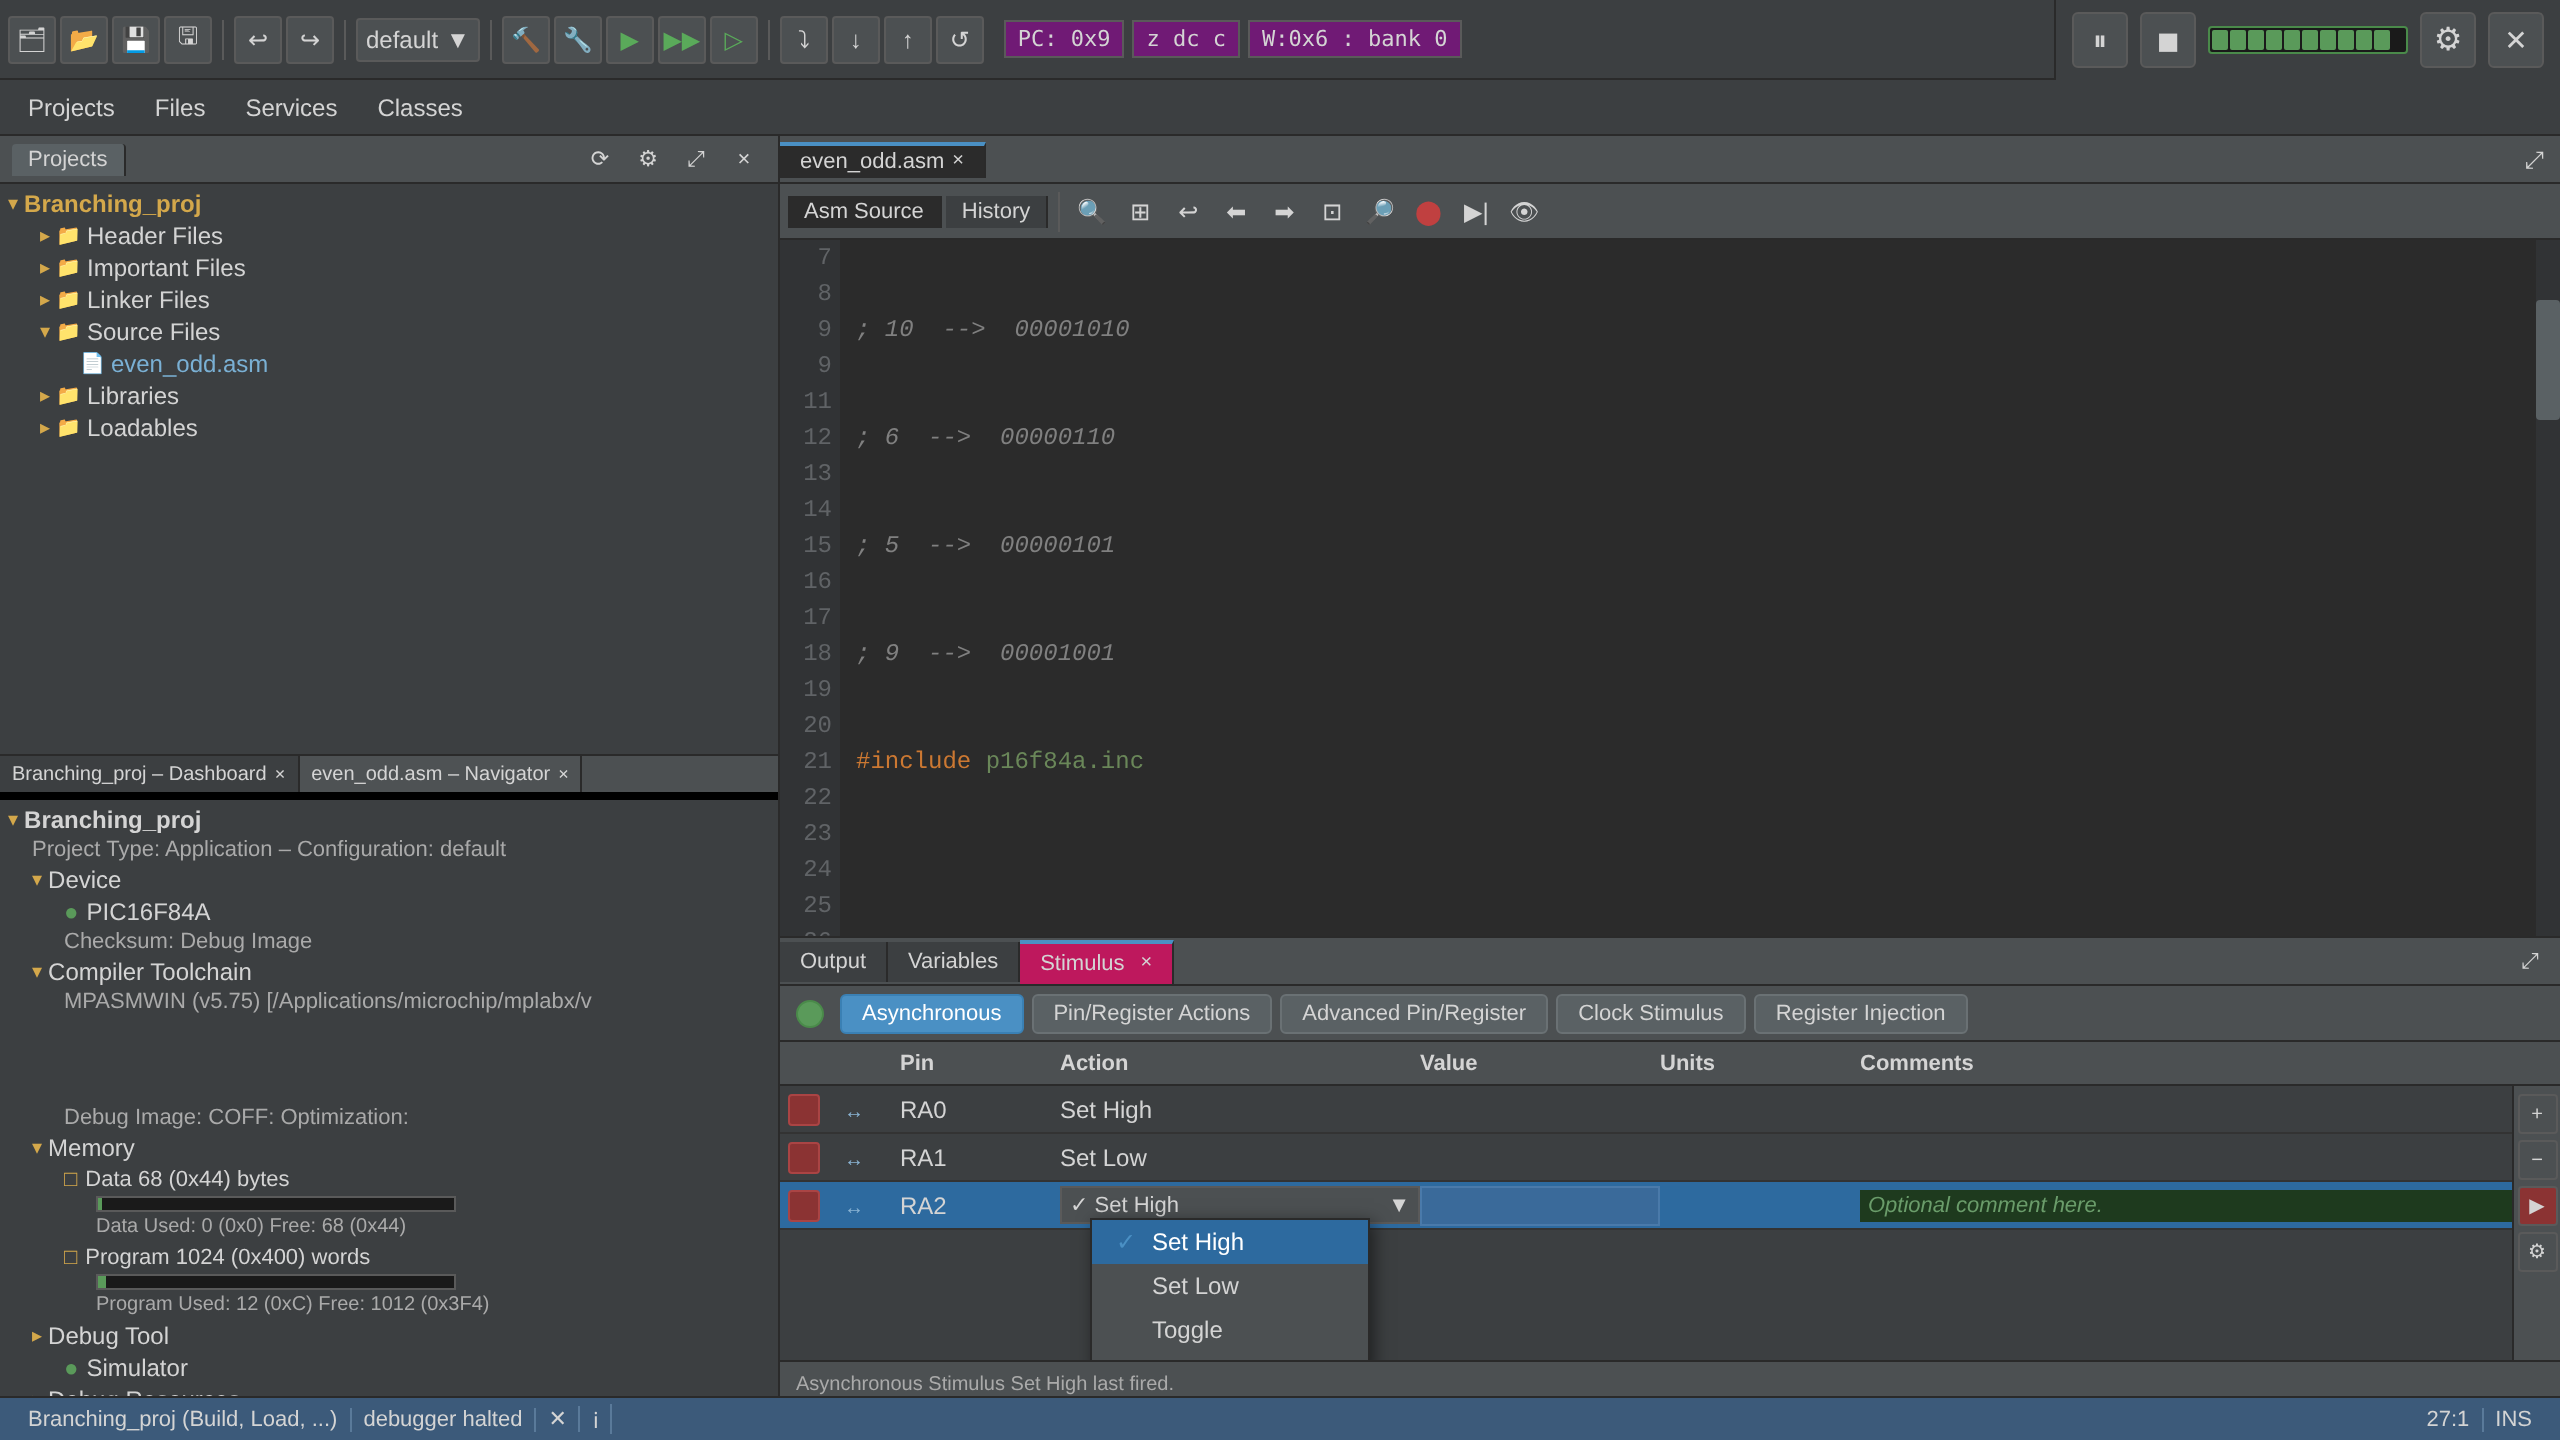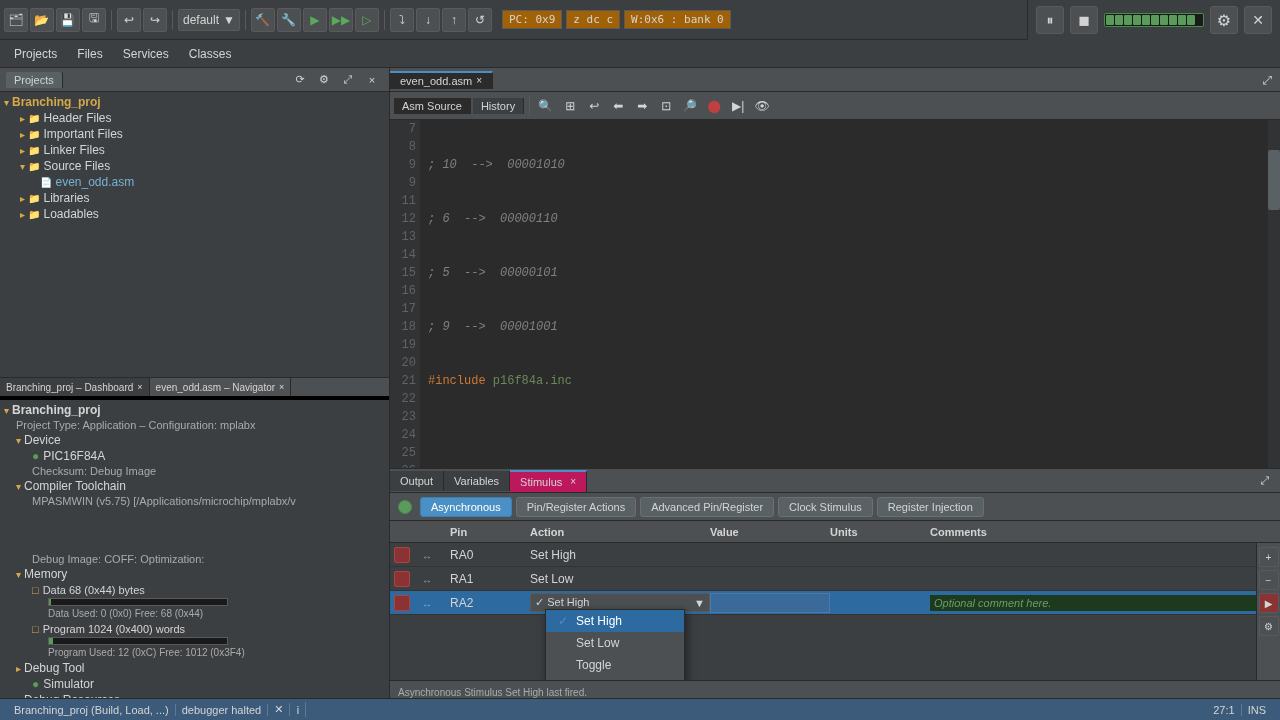--- a/index.html
+++ b/index.html
@@ -360,21 +360,21 @@
       border-top: 1px solid #2a2a2a;
       display: flex;
       align-items: flex-end;
       padding: 0 8px;
       font-size: 10px;
       color: #aaa;
     }
 
     
     .pc-indicator {
-      background: #a16207;
+      background: #701a75;
       border: 1px solid #5a5a5a;
       padding: 2px 6px;
       font-size: 11px;
       font-family: monospace;
       color: #d4d4d4;
     }
   </style>
 </head>
 <body>
 
@@ -510,21 +510,21 @@
           <span class="nav-tab-close">×</span>
         </div>
       </div>
 
       <div class="tree-content" style="flex:1; overflow-y:auto;">
         <div class="tree-item">
           <span class="tree-icon folder-icon">▾</span>
           <span style="font-weight:bold;">Branching_proj</span>
         </div>
         <div class="tree-item" style="padding-left:16px; font-size:11px; color:#aaa;">
-          Project Type: Application – Configuration: mplabx
+          Project Type: Application – Configuration: default
         </div>
         <div class="tree-item" style="padding-left:16px;">
           <span class="tree-icon folder-icon">▾</span>
           <span>Device</span>
         </div>
         <div class="tree-item" style="padding-left:32px;">
           <span style="color:#5a9a5a;">●</span>
           <span style="margin-left:4px;">PIC16F84A</span>
         </div>
         <div class="tree-item" style="padding-left:32px; font-size:11px; color:#aaa;">

